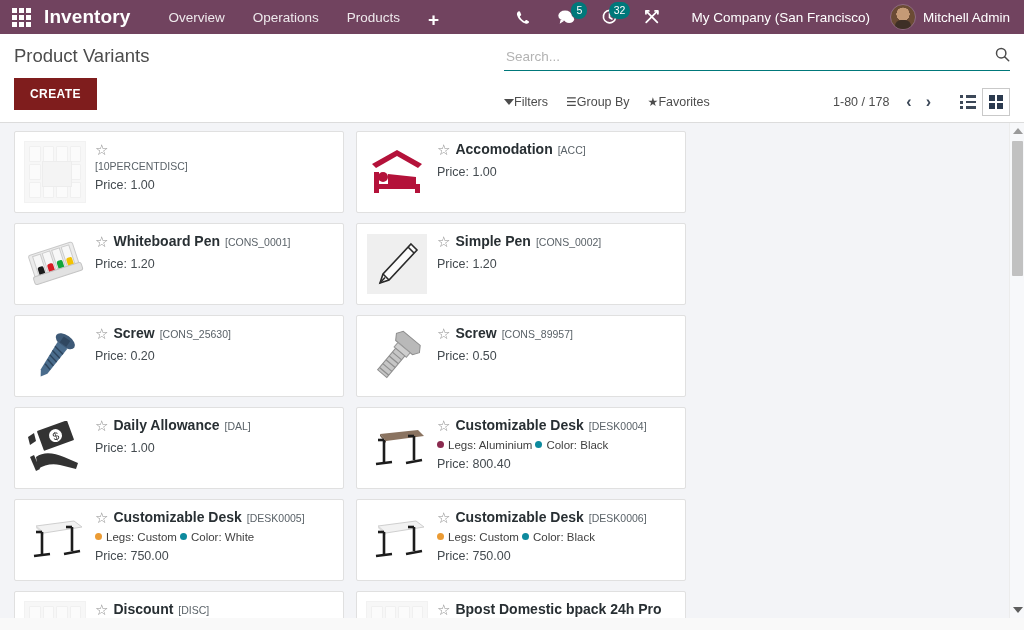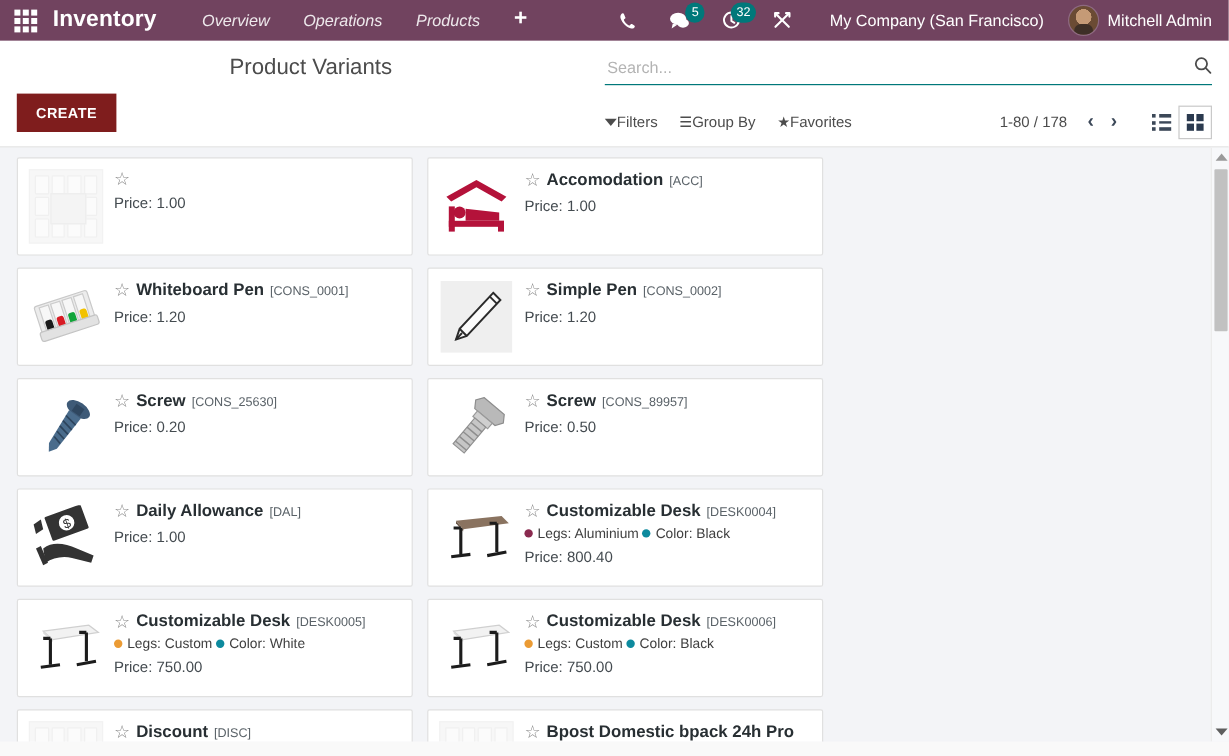--- a/index.html
+++ b/index.html
@@ -33,21 +33,21 @@
   }
   .apps-grid i { background: #ffffff; display: block; width: 5px; height: 5px; }
   .brand {
     font-size: 19px;
     font-weight: bold;
     letter-spacing: .1px;
     margin-right: 24px;
     cursor: pointer;
     color: #fff;
   }
-  .nav-menu { display: flex; align-items: flex-start; gap: 0px; font-style: italic; }
+  .nav-menu { display: flex; align-items: flex-end; gap: 0px; }
   .nav-item {
     font-size: 13.5px;
     padding: 6px 14px;
     color: #eee9ec;
     cursor: pointer;
     white-space: nowrap;
   }
   .nav-plus {
     font-size: 19px; font-weight: bold;
     padding: 2px 14px; color: #fff; cursor: pointer;
@@ -114,21 +114,20 @@
     position: relative;
     height: 89px;
   }
   .cp-row { display: flex; align-items: flex-start; }
   .page-title {
     font-size: 18.5px;
     color: #4c4c4c;
     font-weight: normal;
     line-height: 1.1;
     padding-top: 2px;
-    text-align: center;
   }
   .cp-left { width: 490px; }
   .cp-right { flex: 1; position: relative; }
 
   .search-wrap {
     border-bottom: 1px solid #00787a;
     height: 26px;
     display: flex;
     align-items: center;
     position: relative;
@@ -516,20 +515,21 @@
             <i></i>
             <i></i>
             <i></i>
             <i></i>
       </span>
         </div>
         <div class="card-body">
           <div class="card-title-row">
             <span class="star">☆</span>
           </div>
+          <span class="card-code-block">[10PERCENTDISC]</span>
           <div class="price">Price: 1.00</div>
         </div>
       </div>
       <div class="card">
         <div class="card-img">
           <svg width="58" height="50" viewBox="0 0 58 50">
         <path d="M4 17 L29 3 L54 17 L50 21 L29 9 L8 21 Z" fill="#b4123a"></path>
         <circle cx="15" cy="30" r="5" fill="#b4123a"></circle>
         <path d="M20 27 L48 30 L48 37 L20 37 Z" fill="#b4123a"></path>
         <rect x="6" y="25" width="5" height="21" fill="#b4123a"></rect>

